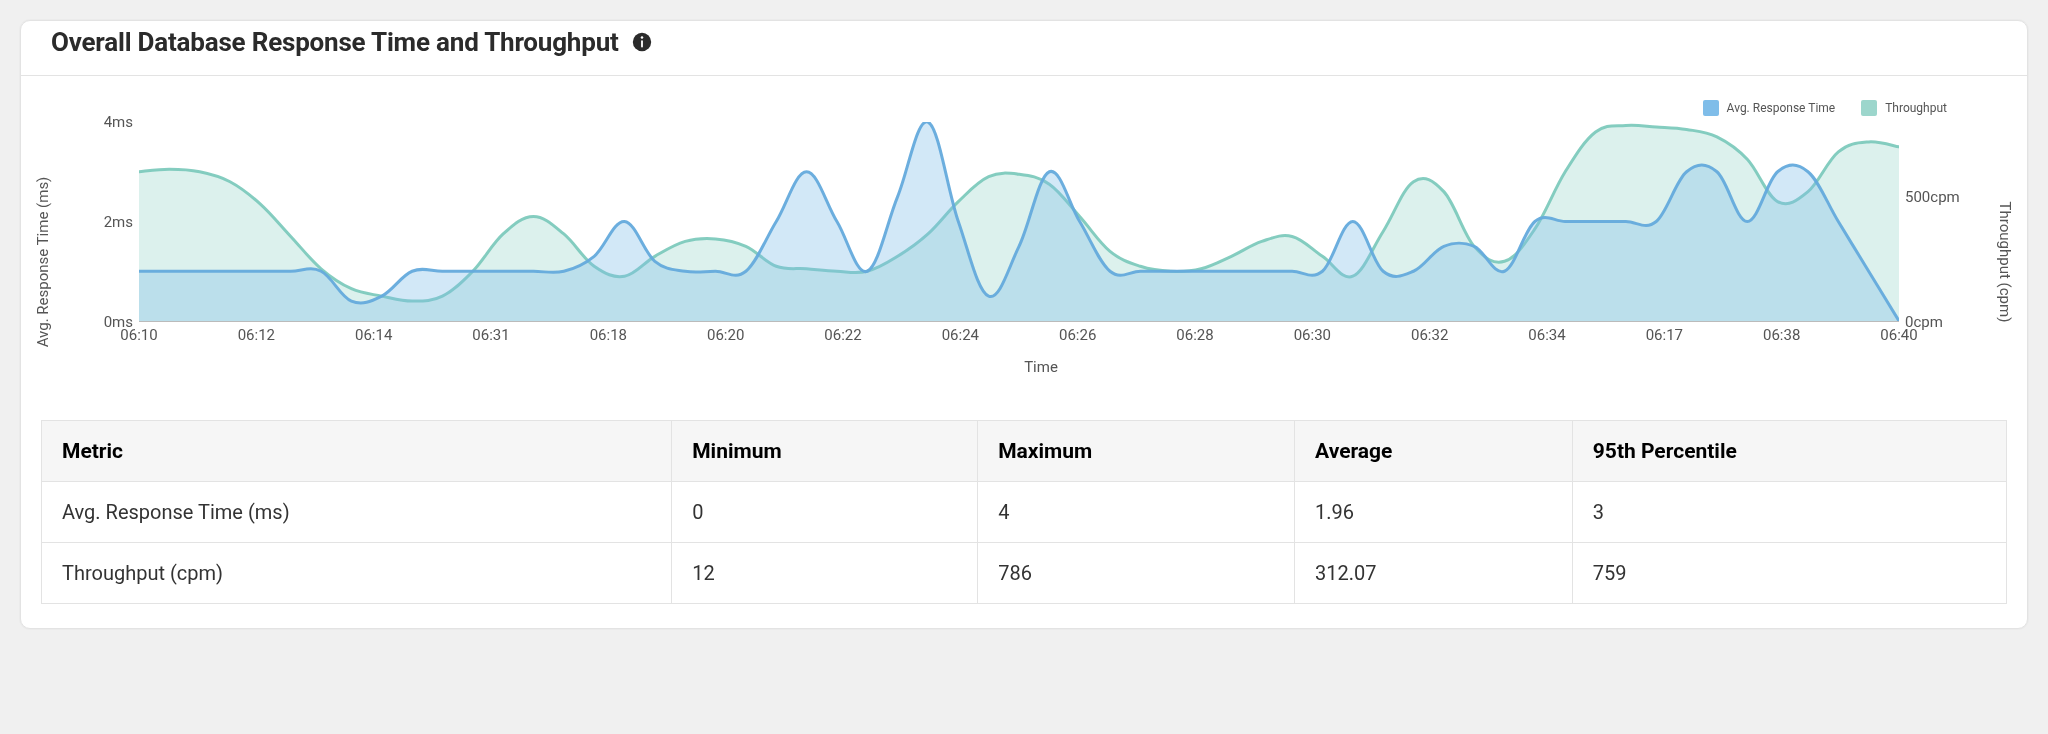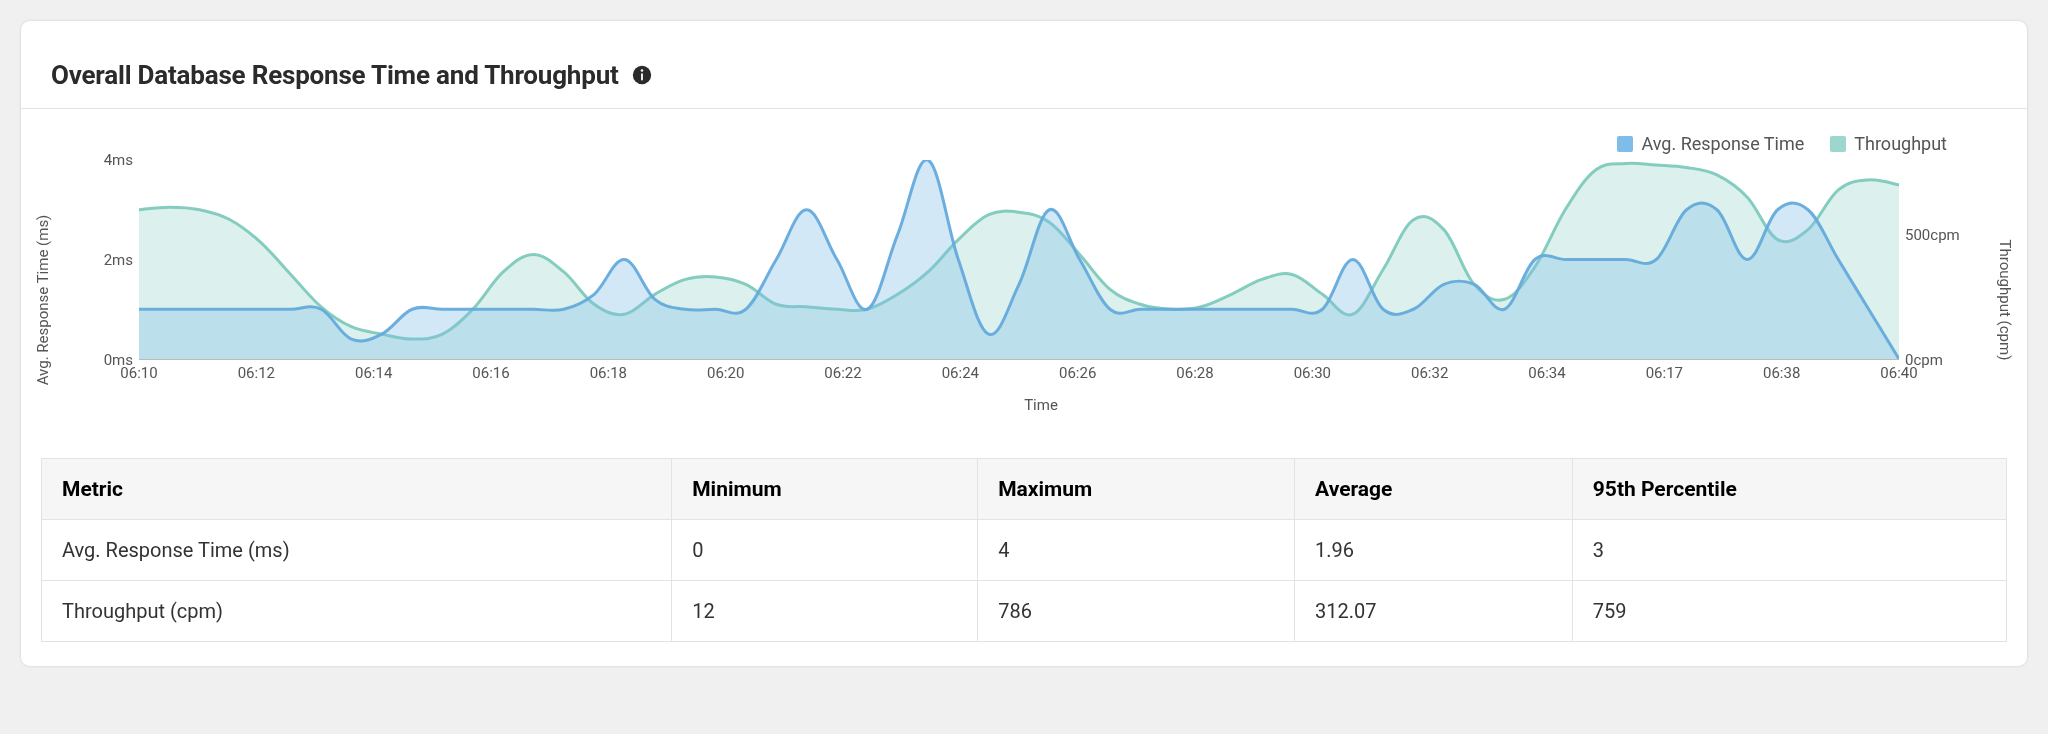--- a/index.html
+++ b/index.html
@@ -24,21 +24,21 @@
   .panel {
     width: 2008px;
     margin: 20px;
     background: var(--bg);
     border: 1px solid var(--border);
     border-radius: 10px;
     overflow: hidden;
     box-shadow: 0 0 0 1px rgba(0,0,0,0.02);
   }
   .panel-header {
-    padding: 39px 30px 18px 30px;
+    padding: 6px 30px 18px 30px;
     border-bottom: 1px solid var(--border);
     display: flex;
     align-items: center;
     gap: 12px;
   }
   .panel-header h1 {
     margin: 0;
     font-size: 26px;
     font-weight: 700;
     letter-spacing: -0.2px;
@@ -48,21 +48,21 @@
     flex: 0 0 22px;
   }
   .chart-zone {
     padding: 20px 30px 10px 30px;
   }
   .legend {
     display: flex;
     justify-content: flex-end;
     align-items: center;
     gap: 26px;
-    font-size: 18px;
+    font-size: 12px;
     color: var(--text-mid);
     padding: 4px 50px 6px 0;
   }
   .legend-item { display:flex; align-items:center; gap:8px; }
   .swatch { width:16px; height:16px; border-radius:2px; }
   .chart-wrap {
     position: relative;
     height: 230px;
     display: grid;
     grid-template-columns: 60px 1fr 70px;
@@ -195,21 +195,21 @@
         </div>
         <div class="y-right" id="y-right">
             <span class="tick" style="bottom: 0%;">0cpm</span>
             <span class="tick" style="bottom: 62.5%;">500cpm</span>
           </div>
         <div class="x-axis" id="x-axis">
           <span class="axis-title bottom">Time</span>
         <span class="xtick" style="left: 0%;">06:10</span>
             <span class="xtick" style="left: 6.66667%;">06:12</span>
             <span class="xtick" style="left: 13.3333%;">06:14</span>
-            <span class="xtick" style="left: 20%;">06:16</span>
+            <span class="xtick" style="left: 20%;">06:31</span>
             <span class="xtick" style="left: 26.6667%;">06:18</span>
             <span class="xtick" style="left: 33.3333%;">06:20</span>
             <span class="xtick" style="left: 40%;">06:22</span>
             <span class="xtick" style="left: 46.6667%;">06:24</span>
             <span class="xtick" style="left: 53.3333%;">06:26</span>
             <span class="xtick" style="left: 60%;">06:28</span>
             <span class="xtick" style="left: 66.6667%;">06:30</span>
             <span class="xtick" style="left: 73.3333%;">06:32</span>
             <span class="xtick" style="left: 80%;">06:34</span>
             <span class="xtick" style="left: 86.6667%;">06:17</span>

